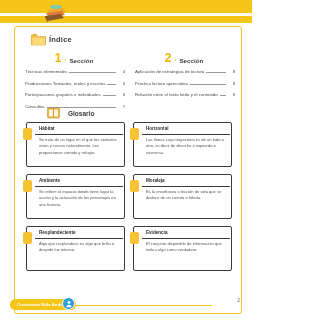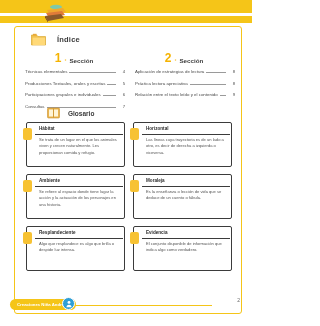--- a/index.html
+++ b/index.html
@@ -29,21 +29,21 @@
     position: absolute; left: 14px; top: 26px;
     width: 228px; height: 288px;
     background: #ffffff;
     border: 1.5px solid #f5c518;
     border-radius: 3px;
   }
 
   
   .indice-head {
     position: absolute; left: 16px; top: 6px;
-    display: flex; align-items: center; gap: 11px;
+    display: flex; align-items: center; gap: 3px;
   }
   .folder-icon { width: 15px; height: 13px; flex: none; }
   .indice-title {
     font-size: 7.5px; font-weight: bold; color: #3b3b3b; letter-spacing: .2px;
   }
 
   
   .idx-cols {
     position: absolute; left: 8px; top: 24px; width: 212px;
     display: flex; gap: 8px;

